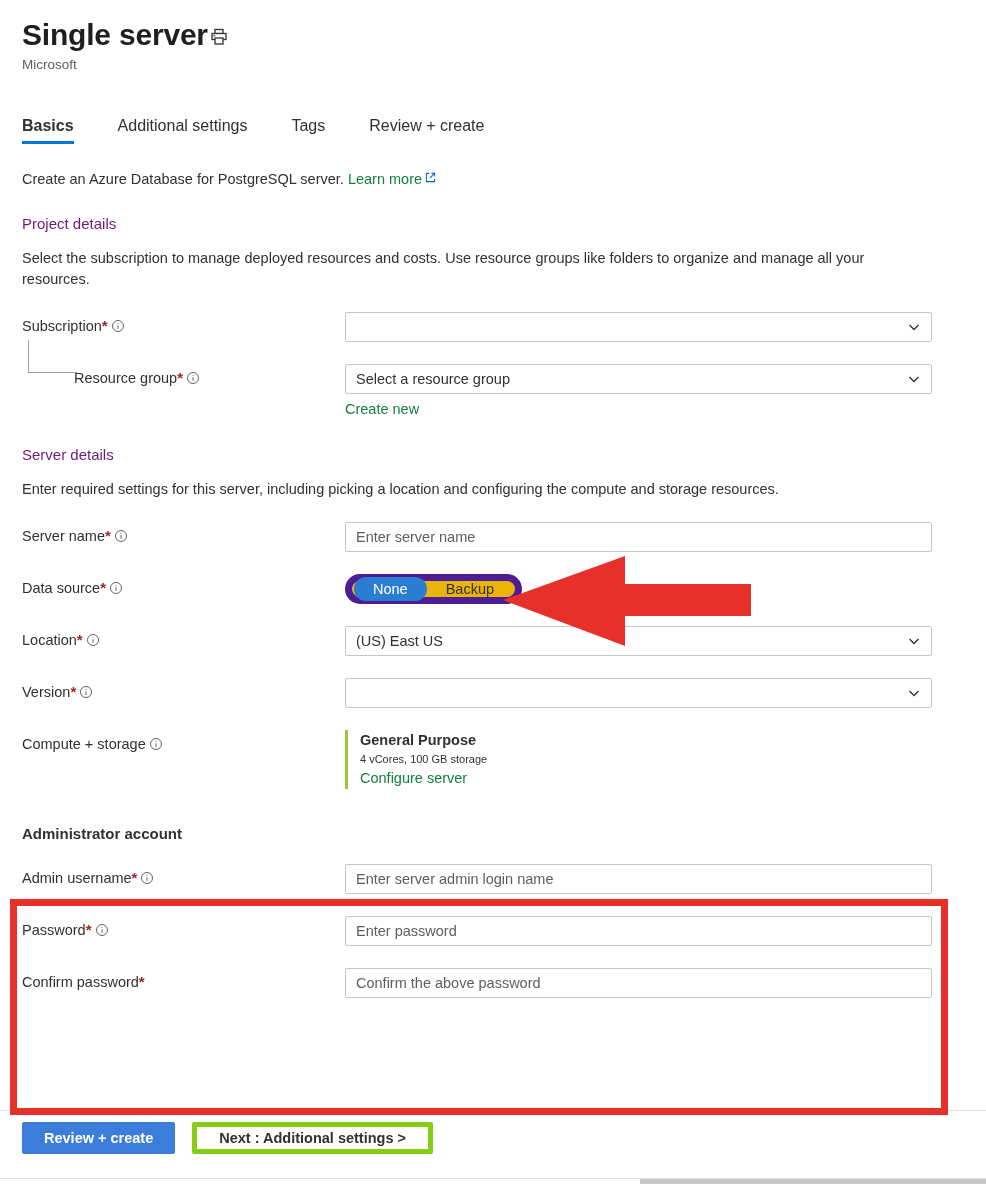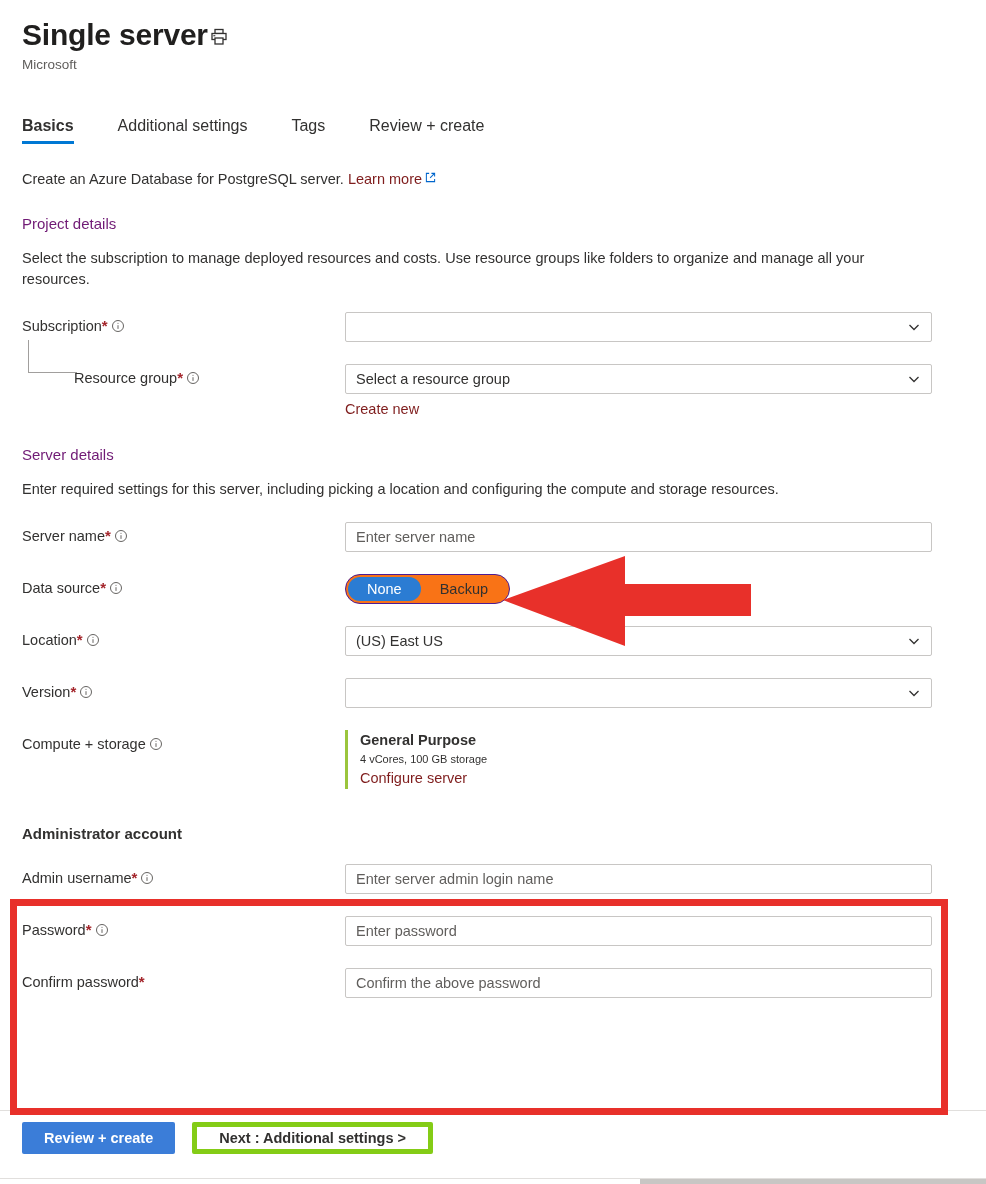--- a/index.html
+++ b/index.html
@@ -85,21 +85,21 @@
   
   .content {
     margin: 0 0 0 22px;
   }
   .intro {
     font-size: 14.5px;
     color: #323130;
     margin-top: 26px;
   }
   a.link {
-    color: #7f1d1d;
+    color: #15803d;
     text-decoration: none;
     cursor: pointer;
   }
   .ext-icon {
     display: inline-block;
     width: 11px;
     height: 11px;
     margin-left: 3px;
     vertical-align: 1px;
   }
@@ -207,26 +207,26 @@
   .sub-link {
     font-size: 14.5px;
     margin-top: 7px;
     display: inline-block;
   }
 
   
   .pill-toggle {
     display: inline-flex;
     align-items: center;
-    border: 1px solid #4c1d95;
+    border: 7px solid #4c1d95;
     border-radius: 16px;
     height: 30px;
     padding: 2px;
     box-sizing: border-box;
-    background: #f97316;
+    background: #eab308;
   }
   .pill-opt {
     font-size: 14.5px;
     padding: 0 19px;
     height: 24px;
     line-height: 24px;
     border-radius: 13px;
     cursor: pointer;
     color: #323130;
   }

